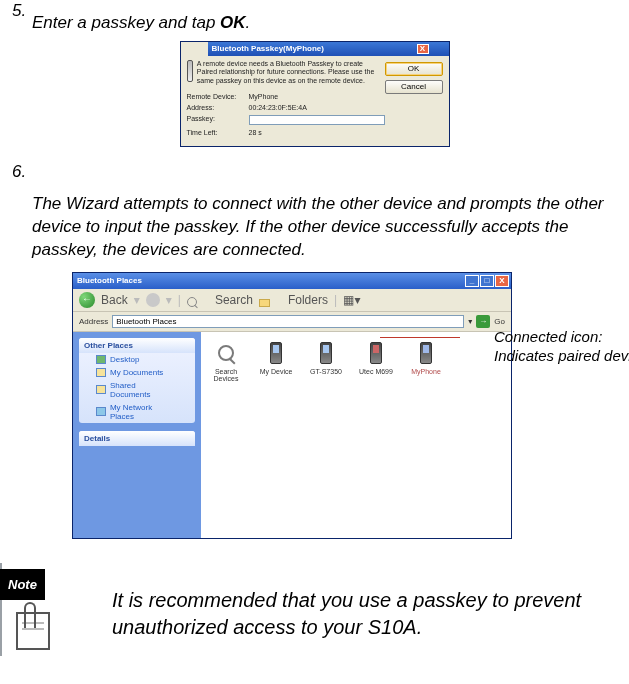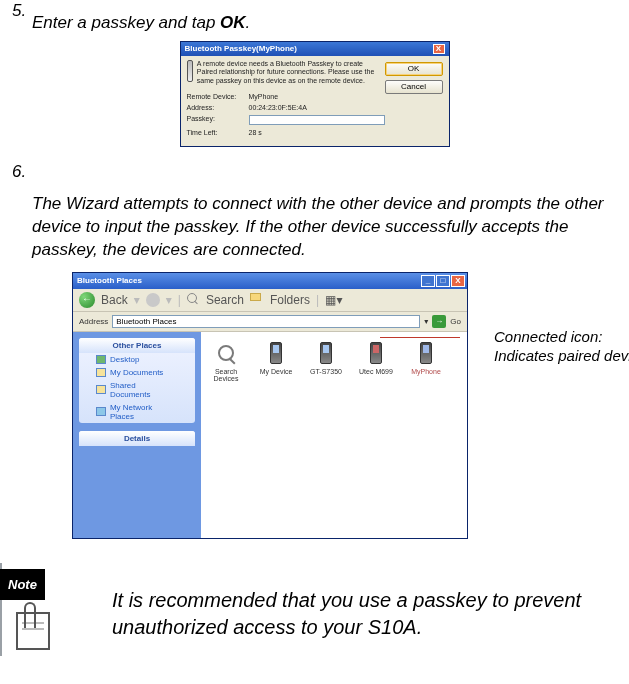--- a/index.html
+++ b/index.html
@@ -30,21 +30,22 @@
     border: 1px solid #0a246a;
     background: #ece9d8;
     font-family: Tahoma, sans-serif;
     font-size: 8px;
   }
   .dlg1-title {
     display: flex; align-items: center;
     height: 14px;
     background: linear-gradient(#3b77d6,#1f50b5);
     color: #fff; font-weight: bold;
-    padding: 0 4px 0 4px;
+    padding: 0 20px 0 4px;
+    margin-left: 27px;
   }
   .dlg1-title-txt { flex: 1; font-size: 8px; }
   .dlg1-close {
     width: 12px; height: 10px;
     background: #e86644;
     border: 1px solid #fff;
     color: #fff; font-size: 8px; line-height: 8px;
     text-align: center;
   }
   .dlg1-body { display: flex; padding: 4px 6px 10px; }
@@ -72,21 +73,21 @@
 
   
   .step6 { padding: 0 12px 0 12px; margin-top: 2px; }
   .step6-line { display: flex; }
   .step6-body { flex: 1; margin-top: 32px; }
 
   
   .explorer-wrap { display: flex; margin: 10px 0 0 0; position: relative; }
   .explorer-col { padding-left: 72px; }
   .explorer {
-    width: 396px;
+    width: 440px;
     border: 1px solid #0a246a;
     background: #7f1d1d;
     font-family: Tahoma, sans-serif;
     font-size: 8px;
   }
   .ex-title {
     display: flex; align-items: center;
     height: 16px;
     background: linear-gradient(#5a8fe6,#2a5fc9);
     color: #fff; font-weight: bold;
@@ -118,21 +119,21 @@
     background: radial-gradient(circle at 30% 30%, #7fd77a, #2a8a2a);
     position: relative;
   }
   .tool-back::after { content: "←"; color: #fff; position: absolute; top: 0; left: 3px; font-size: 10px; }
   .tool-fwd {
     width: 14px; height: 14px; border-radius: 50%;
     background: #c9c9c9;
   }
   .tool-sep { color: #bbb; }
   .tool-search, .tool-folders {
-    display: flex; align-items: flex-start; gap: 9px;
+    display: flex; align-items: flex-end; gap: 18px;
   }
   .mag { width: 10px; height: 10px; border: 1px solid #888; border-radius: 50%; position: relative; }
   .mag::after { content: ""; position: absolute; width: 4px; height: 1px; background: #888; bottom: -1px; right: -2px; transform: rotate(45deg); }
   .fold-ico { width: 11px; height: 8px; background: #f7d77a; border: 1px solid #caa94a; }
   .ex-addr {
     display: flex; align-items: center; gap: 4px;
     padding: 3px 6px; background: #ece9d8; border-bottom: 1px solid #c8c4b4;
     font-size: 8px; color: #333;
   }
   .ex-addr input {
@@ -145,21 +146,21 @@
   .ex-body { display: flex; height: 206px; }
   .ex-side { width: 128px; background: #6e98e2; padding: 6px; }
   .side-panel {
     background: linear-gradient(#eff3ff,#d6e3fb);
     border-radius: 3px; margin-bottom: 8px;
     font-size: 8px; color: #215dc6;
   }
   .sp-head {
     background: linear-gradient(#fff,#d6e3fb);
     padding: 3px 5px; font-weight: bold; color: #2a4f9e;
-    border-top-left-radius: 3px; border-top-right-radius: 3px; text-align: center;
+    border-top-left-radius: 3px; border-top-right-radius: 3px;
   }
   .sp-item { display: flex; gap: 4px; align-items: center; padding: 2px 17px; }
   .pico { width: 10px; height: 9px; background: #7aa7e8; border: 1px solid #5a88cc; }
   .pico.desk { background: #6fb76f; }
   .pico.doc { background: #f6e39b; }
   .pico.share { background: #f6e39b; }
   .pico.net { background: #8cc7e8; }
   .ex-content { flex: 1; background: #fff; padding: 8px 6px; display: flex; gap: 12px; align-items: flex-start; }
   .dev { width: 38px; text-align: center; font-size: 7px; color: #333; display: flex; flex-direction: column; align-items: center; gap: 2px; }
   .dev-icon { width: 22px; height: 26px; display: flex; align-items: center; justify-content: center; }

